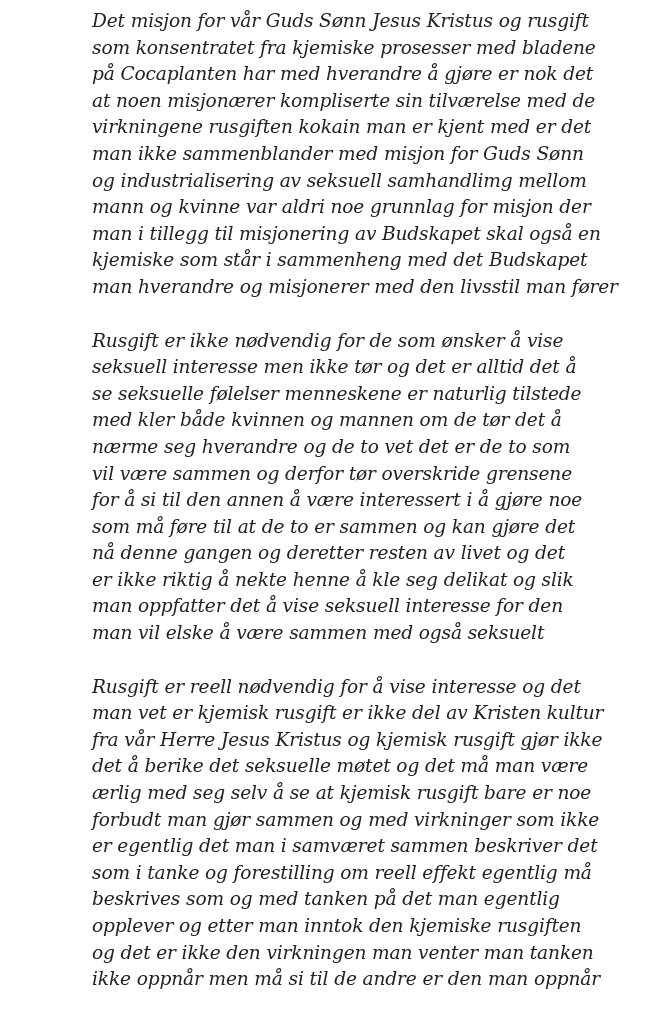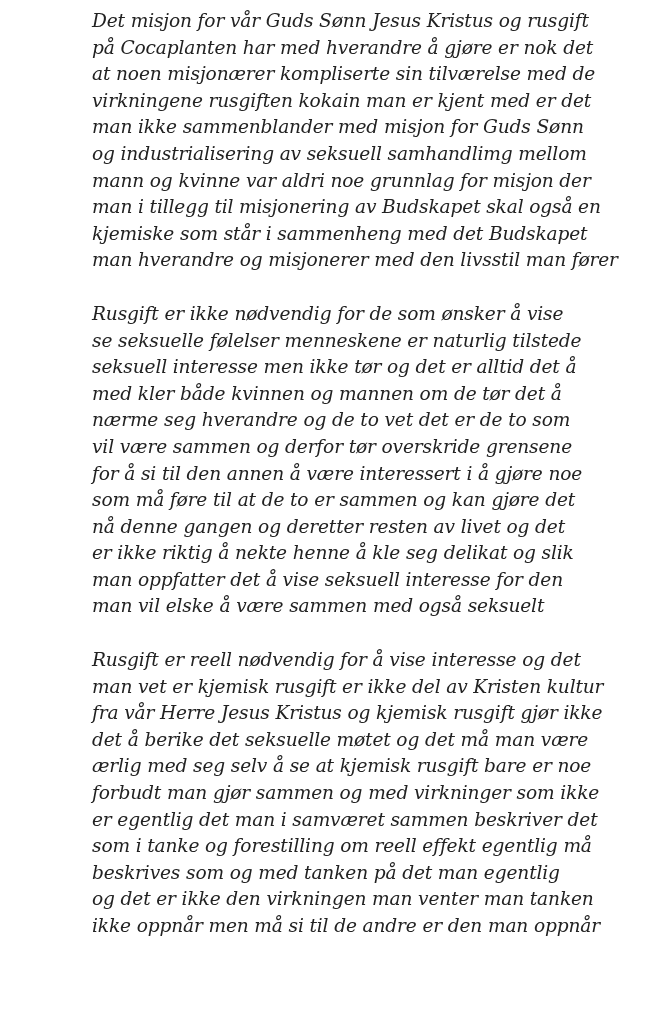--- a/index.html
+++ b/index.html
@@ -12,50 +12,52 @@
   }
   .para { margin: 0 0 27px 0; font-style: italic; }
   .line { display: block; white-space: nowrap; }
 </style>
 </head>
 <body>
 
 <div class="doc" id="doc">
     <p class="para">
       <span class="line">Det misjon for vår Guds Sønn Jesus Kristus og rusgift</span>
+      <span class="line">som konsentratet fra kjemiske prosesser med bladene</span>
       <span class="line">på Cocaplanten har med hverandre å gjøre er nok det</span>
       <span class="line">at noen misjonærer kompliserte sin tilværelse med de</span>
       <span class="line">virkningene rusgiften kokain man er kjent med er det</span>
       <span class="line">man ikke sammenblander med misjon for Guds Sønn</span>
       <span class="line">og industrialisering av seksuell samhandlimg mellom</span>
       <span class="line">mann og kvinne var aldri noe grunnlag for misjon der</span>
       <span class="line">man i tillegg til misjonering av Budskapet skal også en</span>
       <span class="line">kjemiske som står i sammenheng med det Budskapet</span>
       <span class="line">man hverandre og misjonerer med den livsstil man fører</span>
     </p>
     <p class="para">
       <span class="line">Rusgift er ikke nødvendig for de som ønsker å vise</span>
+      <span class="line">seksuell interesse men ikke tør og det er alltid det å</span>
       <span class="line">se seksuelle følelser menneskene er naturlig tilstede</span>
-      <span class="line">seksuell interesse men ikke tør og det er alltid det å</span>
       <span class="line">med kler både kvinnen og mannen om de tør det å</span>
       <span class="line">nærme seg hverandre og de to vet det er de to som</span>
       <span class="line">vil være sammen og derfor tør overskride grensene</span>
       <span class="line">for å si til den annen å være interessert i å gjøre noe</span>
       <span class="line">som må føre til at de to er sammen og kan gjøre det</span>
       <span class="line">nå denne gangen og deretter resten av livet og det</span>
       <span class="line">er ikke riktig å nekte henne å kle seg delikat og slik</span>
       <span class="line">man oppfatter det å vise seksuell interesse for den</span>
       <span class="line">man vil elske å være sammen med også seksuelt</span>
     </p>
     <p class="para">
       <span class="line">Rusgift er reell nødvendig for å vise interesse og det</span>
       <span class="line">man vet er kjemisk rusgift er ikke del av Kristen kultur</span>
       <span class="line">fra vår Herre Jesus Kristus og kjemisk rusgift gjør ikke</span>
       <span class="line">det å berike det seksuelle møtet og det må man være</span>
       <span class="line">ærlig med seg selv å se at kjemisk rusgift bare er noe</span>
       <span class="line">forbudt man gjør sammen og med virkninger som ikke</span>
       <span class="line">er egentlig det man i samværet sammen beskriver det</span>
       <span class="line">som i tanke og forestilling om reell effekt egentlig må</span>
       <span class="line">beskrives som og med tanken på det man egentlig</span>
+      <span class="line">opplever og etter man inntok den kjemiske rusgiften</span>
       <span class="line">og det er ikke den virkningen man venter man tanken</span>
       <span class="line">ikke oppnår men må si til de andre er den man oppnår</span>
     </p>
   </div>
 
 </body></html>

